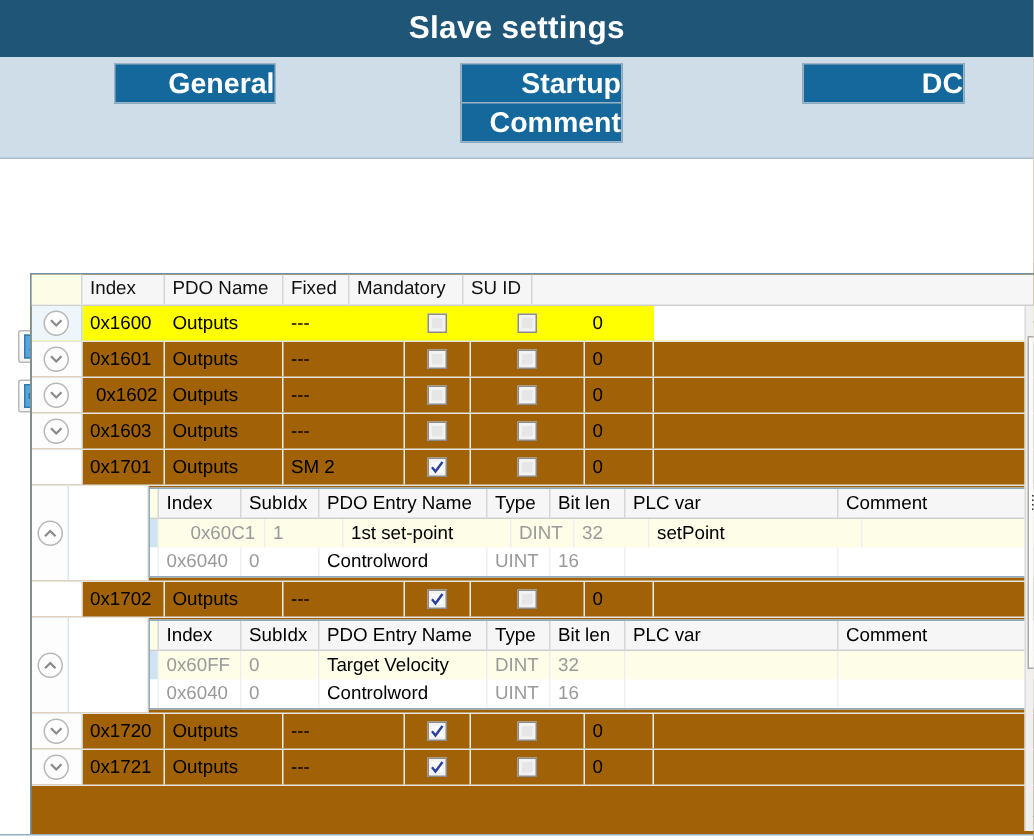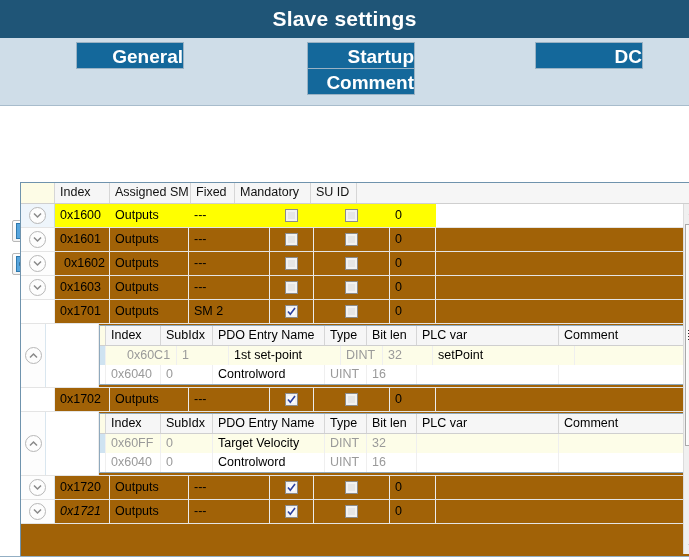--- a/index.html
+++ b/index.html
@@ -445,21 +445,21 @@
       </span>
       <span>Delete PDO Entry</span>
     </div>
   </div>
 
   <div class="gridwrap">
 
     <div class="hdr">
       <div class="hcell first" style="width:34px;"></div>
       <div class="hcell" style="width:55px;">Index</div>
-      <div class="hcell" style="width:81px;">Assigned SM</div>
+      <div class="hcell" style="width:79px;">PDO Name</div>
       <div class="hcell" style="width:44px;">Fixed</div>
       <div class="hcell" style="width:76px;">Mandatory</div>
       <div class="hcell" style="width:46px;">SU ID</div>
       <div class="hcell" style="flex:1 1 auto;"></div>
     </div>
 
     <div class="body">
 
       <div class="row sel">
         <div class="cell gutter" style="width:34px;">
@@ -695,21 +695,21 @@
       </div>
 
       <div class="row">
         <div class="cell gutter" style="width:34px;">
           <span class="exp">
             <svg width="9" height="7" viewBox="0 0 9 7">
                 <path d="M1 1.5 L4.5 5 L8 1.5" fill="none" stroke="#8a8a8a" stroke-width="1.5"></path>
               </svg>
           </span>
         </div>
-        <div class="cell" style="width:55px;font-style:italic;">0x1721</div>
+        <div class="cell" style="width:55px;">0x1721</div>
         <div class="cell" style="width:79px;">Outputs</div>
         <div class="cell" style="width:81px;">---</div>
         <div class="cell ctr" style="width:44px;">
           <span class="cbx on">
             <svg width="11" height="11" viewBox="0 0 11 11">
                 <path d="M2 5.5 L4.3 8.3 L9 2" fill="none" stroke="#2b3f9e" stroke-width="1.6"></path>
               </svg>
           </span>
         </div>
         <div class="cell ctr" style="width:76px;">

